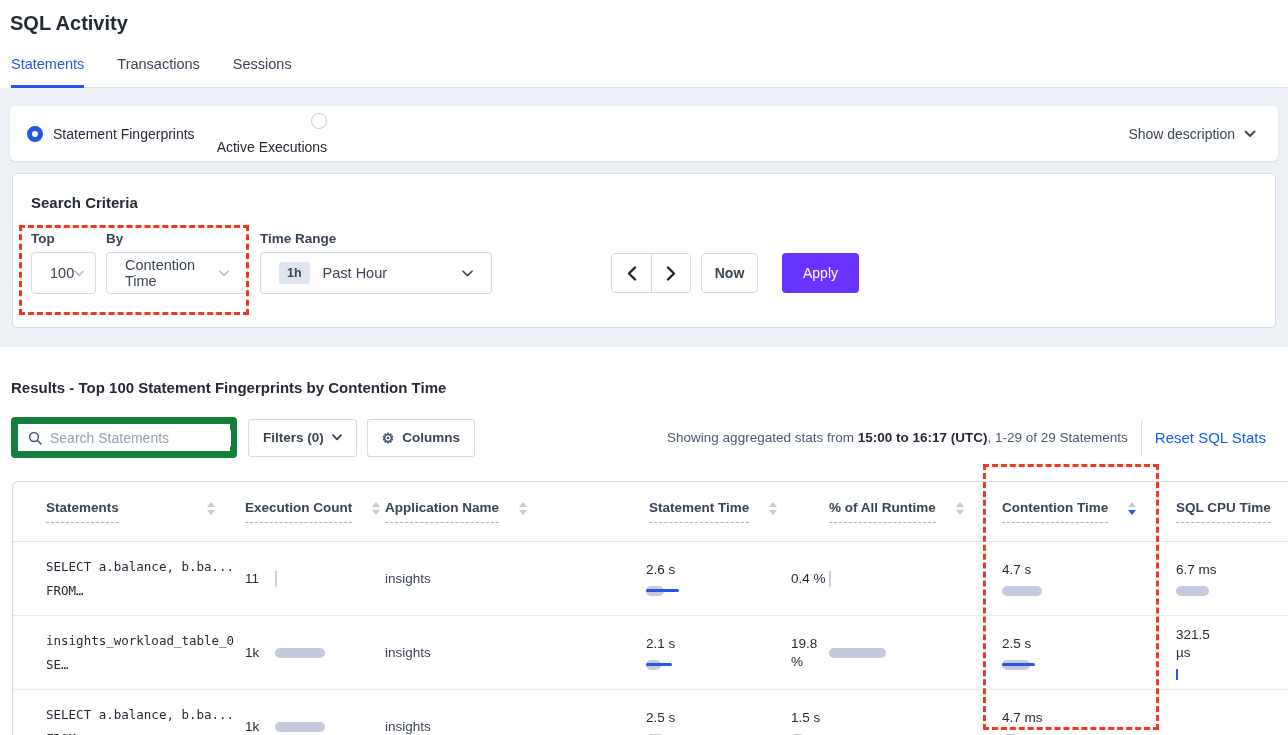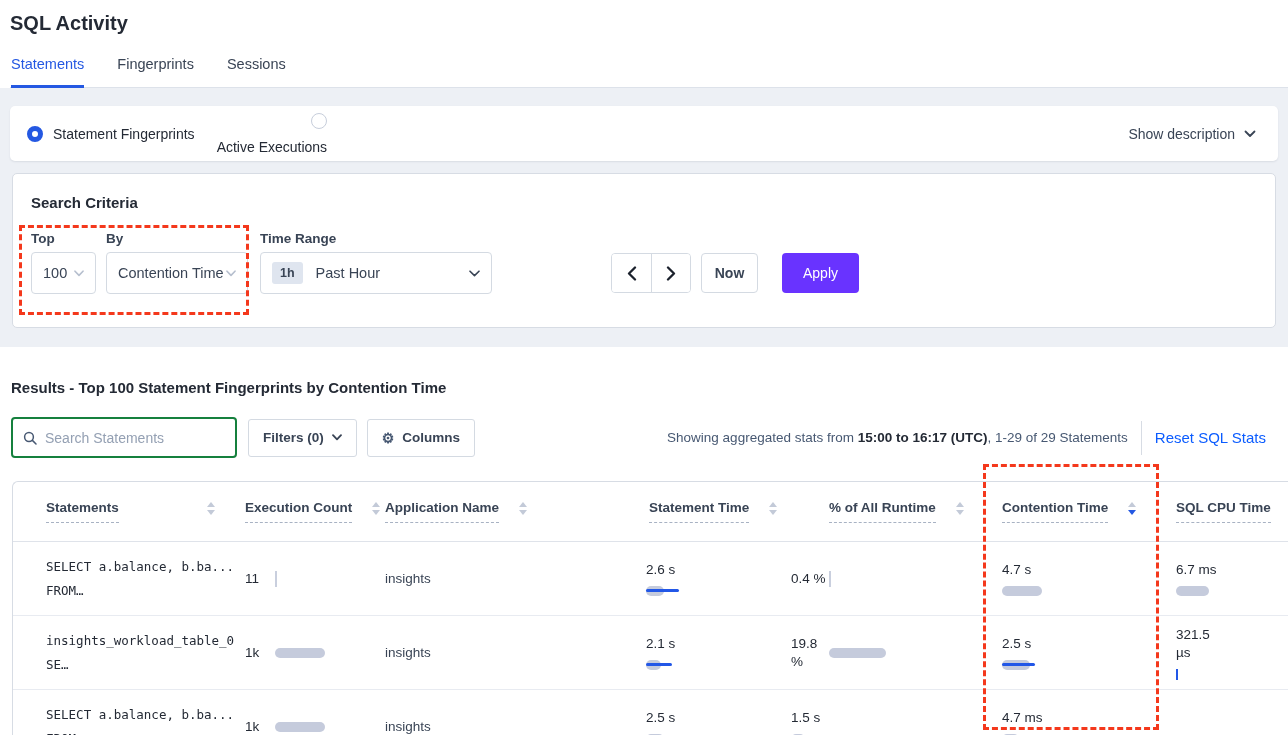--- a/index.html
+++ b/index.html
@@ -28,21 +28,21 @@
   .showdesc { margin-left:auto; display:flex; align-items:center; gap:9px; font-size:14px; color:#394455; cursor:pointer; }
   .criteria-card {
     margin:12px 12px 0; height:155px; background:#fff; border:1px solid #d7dce4; border-radius:5px;
     padding:20px 18px 0;
   }
   .criteria-card h2 { font-size:15px; font-weight:700; color:#242a35; }
   .fields { display:flex; margin-top:20px; align-items:flex-start; }
   .fgroup .flabel { font-size:13.5px; font-weight:700; color:#394455; margin-bottom:6px; }
   .selbox {
     height:42px; border:1px solid #d4dae2; border-radius:4px; background:#fff;
-    display:flex; align-items:center; padding:0 11px; font-size:14.5px; color:#394455; cursor:pointer;
+    display:flex; align-items:center; padding:0 18px; font-size:14.5px; color:#394455; cursor:pointer;
   }
   .selbox .spacer { flex:1; }
   .w-top { width:65px; }
   .w-by  { width:142px; }
   .g-by { margin-left:10px; }
   .g-tr { margin-left:12px; }
   .w-tr { width:232px; }
   .badge { background:#dfe5ef; border-radius:3px; font-size:12.5px; font-weight:700; color:#394455; padding:4px 8px; margin-right:13px; }
   .nolabel { margin-top:22px; display:flex; align-items:center; }
   .arrowgrp { margin-left:119px; border:1px solid #d4dae2; border-radius:4px; display:flex; height:40px; overflow:hidden; }
@@ -50,21 +50,21 @@
   .abtn + .abtn { border-left:1px solid #d4dae2; }
   .nowbtn { margin-left:10px; width:57px; height:40px; border:1px solid #d4dae2; border-radius:4px; background:#fff;
     font-size:14px; font-weight:700; color:#394455; display:flex; align-items:center; justify-content:center; cursor:pointer; }
   .applybtn { margin-left:24px; width:77px; height:40px; border:none; border-radius:4px; background:#6933ff;
     font-size:14px; font-weight:400; color:#fff; display:flex; align-items:center; justify-content:center; cursor:pointer; }
   
   .results { background:#fff; padding-top:7px; }
   .results h3 { margin-left:11px; font-size:15px; font-weight:700; color:#242a35;margin-top:25px; }
   .toolbar { margin:21px 11px 0; display:flex; align-items:center; }
   .search {
-    width:226px; height:41px; border:2px solid #15803d; border-radius:4px; background:#fff;
+    width:226px; height:41px; border:7px solid #15803d; border-radius:4px; background:#fff;
     display:flex; align-items:center; padding:0 10px; gap:8px;
   }
   .search input { border:none; outline:none; flex:1; font-size:14px; font-family:"Liberation Sans",sans-serif; color:#394455; }
   .search input::placeholder { color:#94a0b3; }
   .toolbtn { height:38px; border:1px solid #d4dae2; border-radius:3px; background:#fff; display:flex; align-items:center;
     gap:8px; padding:0 14px; font-size:13.5px; font-weight:700; color:#394455; cursor:pointer; }
   .f-btn { margin-left:11px; }
   .c-btn { margin-left:10px; }
   .gear { font-size:14px; color:#475872; line-height:1; }
   .stats { margin-left:auto; font-size:13.5px; color:#475872; white-space:nowrap; }
@@ -108,21 +108,21 @@
 </style>
 </head>
 <body>
 
 <div class="page">
 
   <div class="hdr">
     <h1>SQL Activity</h1>
     <div class="tabs">
       <div class="tab active">Statements</div>
-      <div class="tab">Fingerprints</div>
+      <div class="tab">Transactions</div>
       <div class="tab">Sessions</div>
     </div>
   </div>
 
   <div class="mid">
     <div class="radio-card">
       <div class="radio-opt">
         <span class="rdot on"></span>
         <span>Statement Fingerprints</span>
       </div>

